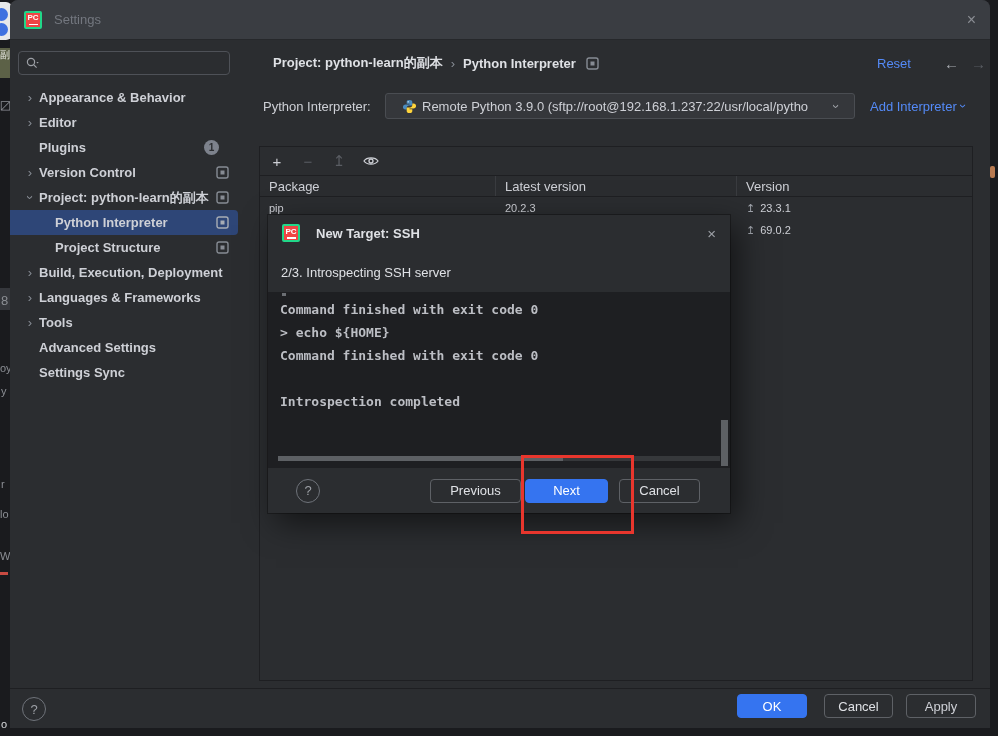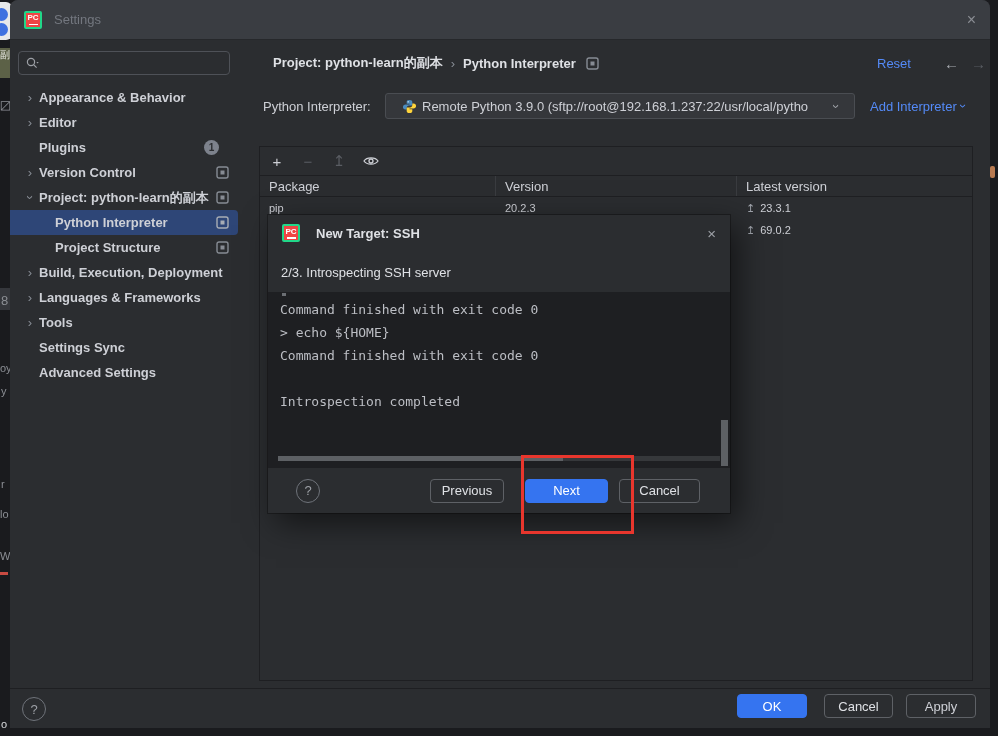--- a/index.html
+++ b/index.html
@@ -67,31 +67,31 @@
   .prow .cell { padding-left:9px; display:flex; align-items:center; gap:5px; }
   .up-arrow { color:#a1a5ad; }
 
   
   .dialog { position:absolute; left:268px; top:215px; width:462px; height:298px; background:#2b2d30; box-shadow:8px 10px 30px rgba(0,0,0,.55), 0 0 0 1px rgba(0,0,0,.3); z-index:5; }
   .dlg-head { position:absolute; left:0; top:0; right:0; height:36px; display:flex; align-items:center; padding:0 14px; }
   .dlg-title { color:#dfe1e5; font-size:13px; font-weight:bold; margin-left:16px; }
   .dlg-close { margin-left:auto; color:#9da0a6; font-size:15px; }
   .dlg-step { position:absolute; left:13px; top:50px; color:#dfe1e5; font-size:13px; }
   .console { position:absolute; left:0; top:77px; width:462px; height:176px; background:#1e1f22; font-family:"DejaVu Sans Mono", monospace; font-size:13px; color:#bcbec4; padding:6px 12px 0 12px; overflow:hidden; }
-  .cline { min-height:23px; line-height:23px; white-space:pre; }
+  .cline { min-height:23px; line-height:23px; white-space:pre;font-weight:bold; }
   .clip-dot { position:absolute; left:14px; top:1px; width:4px; height:3px; background:#6b6e73; }
   .hscroll { position:absolute; left:10px; top:164px; width:442px; height:5px; background:#36383b; }
   .hthumb { position:absolute; left:0; top:0; width:285px; height:5px; background:#5d6064; }
   .vthumb { position:absolute; left:453px; top:128px; width:7px; height:46px; background:#5d6064; }
   .dlg-foot { position:absolute; left:0; top:253px; right:0; bottom:0; display:flex; align-items:center; }
   .help-circle { width:24px; height:24px; border:1px solid #6f737a; border-radius:50%; color:#9da0a6; font-size:13px; display:flex; align-items:center; justify-content:center; }
   .dlg-foot .help-circle { position:absolute; left:28px; }
   .btn { height:24px; border-radius:4px; font-size:13px; display:flex; align-items:center; justify-content:center; border:1px solid #5e6166; color:#dfe1e5; background:transparent; }
   .btn.primary { background:#3574f0; border-color:#3574f0; color:#fff; }
-  .dlg-prev { position:absolute; left:162px; width:74px; }
+  .dlg-prev { position:absolute; left:162px; width:91px; }
   .dlg-next { position:absolute; left:257px; width:83px; }
   .dlg-cancel { position:absolute; left:351px; width:81px; }
 
   .annotation { position:absolute; left:521px; top:455px; width:113px; height:79px; border:3px solid #e8362d; z-index:9; }
 
   
   .wfooter { position:absolute; left:0; bottom:0; right:0; height:40px; border-top:1px solid #1e1f22; }
   .wfooter .help-circle { position:absolute; left:12px; top:8px; }
   .ok-btn { position:absolute; left:727px; top:5px; width:70px; }
   .cancel-btn { position:absolute; left:814px; top:5px; width:69px; }
@@ -198,25 +198,25 @@
         <div class="trow">
           <span class="chev">›</span>
           <span>Languages &amp; Frameworks</span>
         </div>
         <div class="trow">
           <span class="chev">›</span>
           <span>Tools</span>
         </div>
         <div class="trow">
           <span class="chev none"></span>
+          <span>Advanced Settings</span>
+        </div>
+        <div class="trow">
+          <span class="chev none"></span>
           <span>Settings Sync</span>
-        </div>
-        <div class="trow">
-          <span class="chev none"></span>
-          <span>Advanced Settings</span>
         </div>
       </div>
     </div>
 
     <div class="content">
 
       <div class="crumbrow">
         <span class="crumb">Project: python-learn的副本</span>
         <span class="crumb-sep">›</span>
         <span class="crumb">Python Interpreter</span>
@@ -251,22 +251,22 @@
           <span class="tool">+</span>
           <span class="tool disabled">−</span>
           <span class="tool disabled">↥</span>
           <svg width="18" height="14" viewBox="0 0 18 14">
             <path d="M2 7c2.8-4.2 11.2-4.2 14 0-2.8 4.2-11.2 4.2-14 0z" fill="none" stroke="#ced0d6" stroke-width="1.3"></path>
             <circle cx="9" cy="7" r="2" fill="none" stroke="#ced0d6" stroke-width="1.3"></circle>
           </svg>
         </div>
         <div class="phead">
           <div class="hcell">Package</div>
+          <div class="hcell">Latest version</div>
           <div class="hcell">Version</div>
-          <div class="hcell">Latest version</div>
         </div>
         <div class="prow">
           <div class="cell">pip</div>
           <div class="cell">20.2.3</div>
           <div class="cell">
             <span class="up-arrow">↥</span>
             <span>23.3.1</span>
           </div>
         </div>
         <div class="prow">

